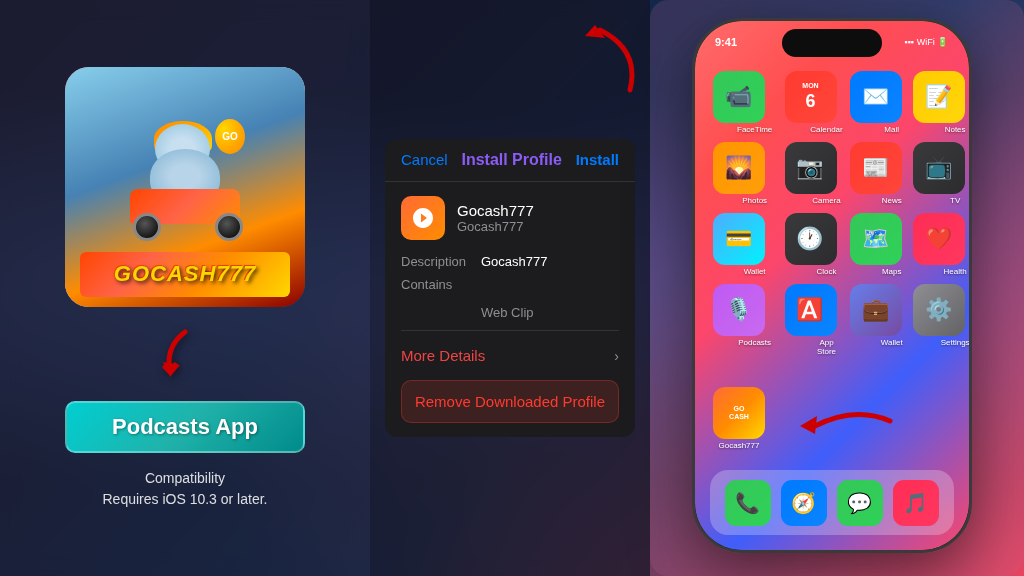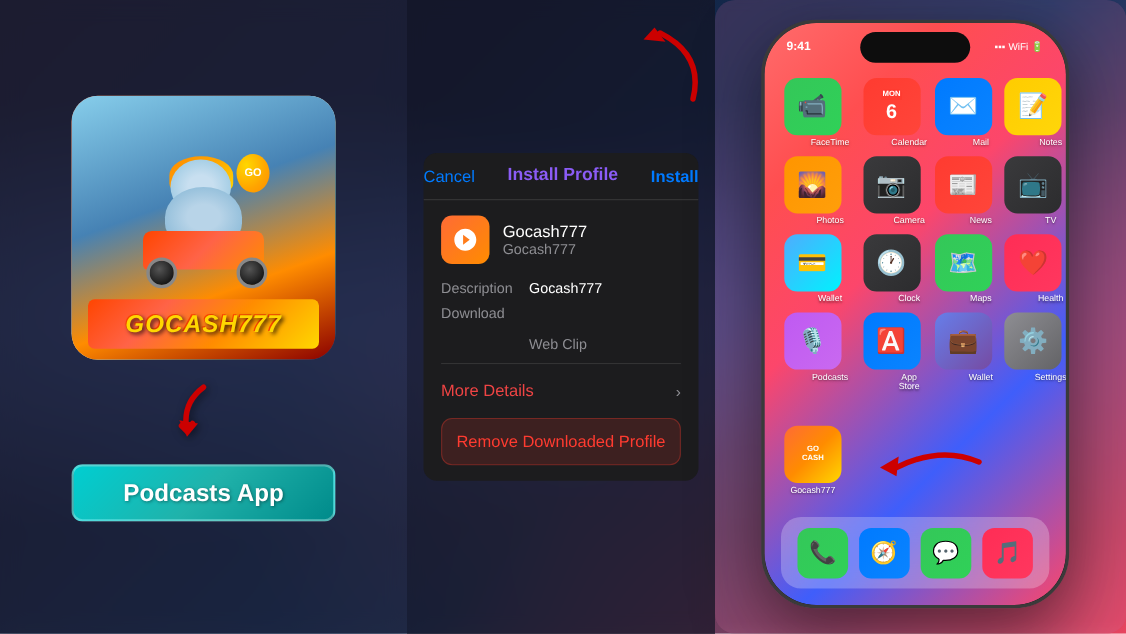--- a/index.html
+++ b/index.html
@@ -204,23 +204,22 @@
 
     .profile-card {
       width: 250px;
       background: #1c1c1e;
       border-radius: 12px;
       overflow: hidden;
     }
 
     .profile-header {
       display: flex;
-      align-items: center;
       justify-content: space-between;
-      padding: 12px 0;
+      padding: 12px 16px;
       border-bottom: 1px solid rgba(255,255,255,0.1);
     }
 
     .profile-cancel {
       color: #007AFF;
       font-size: 15px;
       cursor: pointer;
     }
 
     .profile-title {
@@ -556,20 +555,24 @@
 
   <div class="down-arrow">
     <svg width="60" height="60" viewBox="0 0 60 60">
       <path d="M30 5 Q10 20 15 45 L10 40 M15 45 L20 38" stroke="#CC0000" stroke-width="5" fill="none" stroke-linecap="round" stroke-linejoin="round"></path>
       <polygon points="15,50 8,35 25,38" fill="#CC0000"></polygon>
     </svg>
   </div>
 
   <div class="download-btn">Podcasts App</div>
 
+  <div class="compatibility-text">
+    <div>Compatibility</div>
+    <div>Requires iOS 10.3 or later.</div>
+  </div>
 </div>
 
 <div class="middle-panel">
 
   <div class="curved-arrow-up">
     <svg width="70" height="80" viewBox="0 0 70 80">
       <path d="M60 70 Q70 30 30 10" stroke="#CC0000" stroke-width="5" fill="none" stroke-linecap="round"></path>
       <polygon points="25,5 35,18 15,16" fill="#CC0000"></polygon>
     </svg>
   </div>
@@ -591,21 +594,21 @@
           <div class="profile-app-name">Gocash777</div>
           <div class="profile-app-sub">Gocash777</div>
         </div>
       </div>
 
       <div class="profile-detail-row">
         <span class="detail-label">Description</span>
         <span class="detail-value-white">Gocash777</span>
       </div>
       <div class="profile-detail-row">
-        <span class="detail-label">Download</span>
+        <span class="detail-label">Contains</span>
         <span class="detail-value-gray">Web Clip</span>
       </div>
 
       <div class="profile-divider"></div>
 
       <div class="more-details-row">
         <span class="more-details-label">More Details</span>
         <span class="chevron">›</span>
       </div>
 

